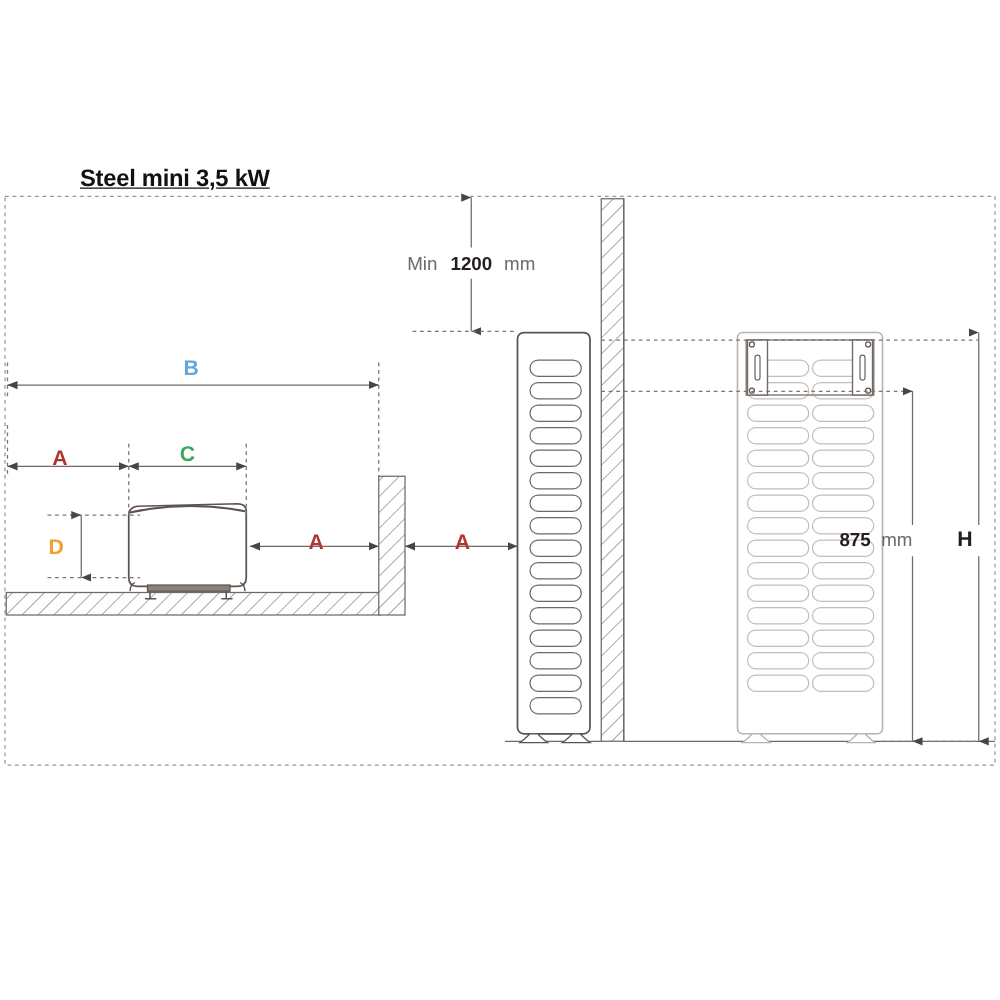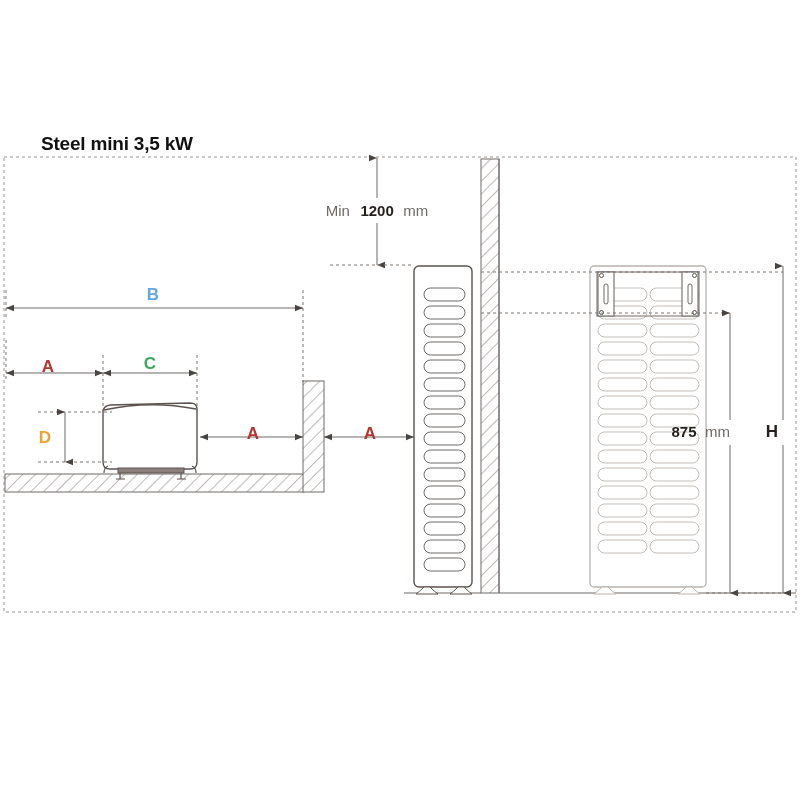--- a/index.html
+++ b/index.html
@@ -14,27 +14,28 @@
     position: relative;
     overflow: hidden;
   }
   #stage {
     position: relative;
     width: 800px;
     height: 800px;
   }
   #title {
     position: absolute;
-    left: 41px;
+    left: 64px;
     top: 133px;
     font-size: 19px;
     font-weight: bold;
     color: #111111;
     letter-spacing: -0.2px;
     white-space: nowrap;
+    text-decoration: underline;
   }
   svg.drawing {
     position: absolute;
     left: 0;
     top: 0;
     width: 800px;
     height: 800px;
   }
   .lbl {
     font-family: "Liberation Sans", sans-serif;

